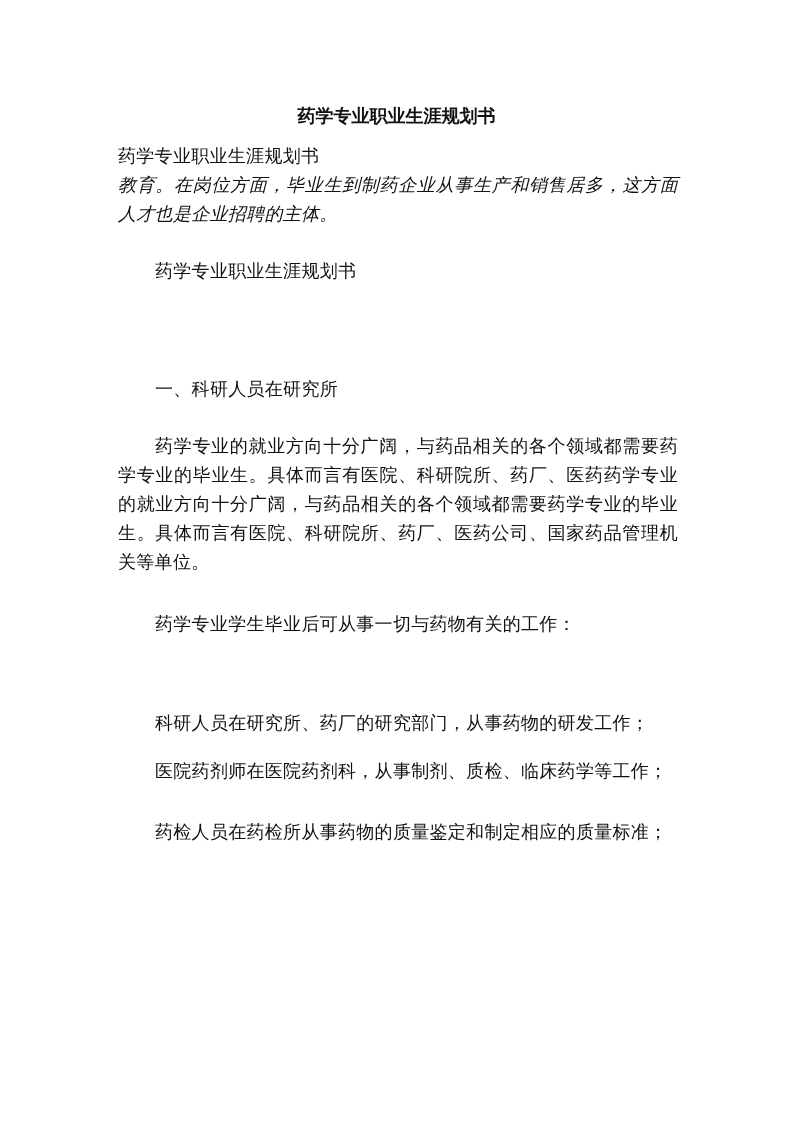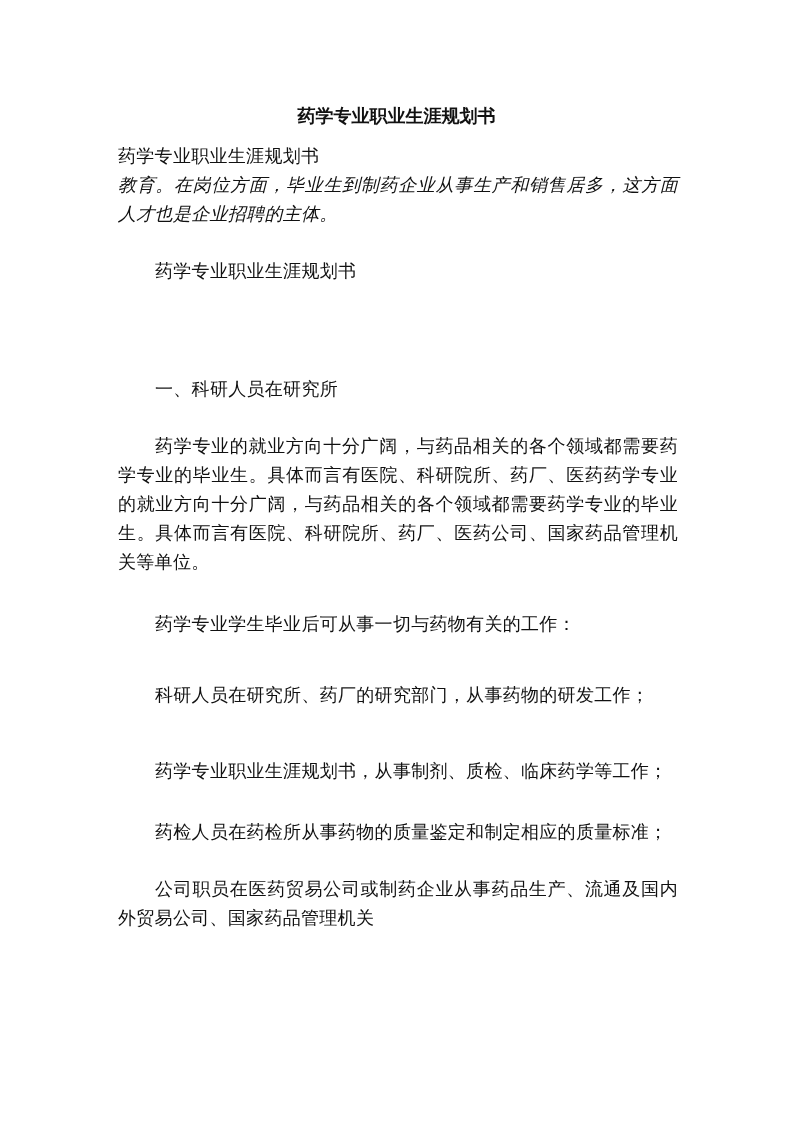--- a/index.html
+++ b/index.html
@@ -17,17 +17,16 @@
 
 <div class="page">
   <div class="title">药学专业职业生涯规划书</div>
 
   <p class="p" style="top:141px;">药学专业职业生涯规划书</p>
   <p class="p" style="top:170px;font-style:italic;">教育。在岗位方面，毕业生到制药企业从事生产和销售居多，这方面人才也是企业招聘的主体。</p>
   <p class="p indent" style="top:256px;">药学专业职业生涯规划书</p>
   <p class="p indent" style="top:374px;">一、科研人员在研究所</p>
   <p class="p indent" style="top:609px;">药学专业学生毕业后可从事一切与药物有关的工作：</p>
   <p class="p indent" style="top:431px;">药学专业的就业方向十分广阔，与药品相关的各个领域都需要药学专业的毕业生。具体而言有医院、科研院所、药厂、医药药学专业的就业方向十分广阔，与药品相关的各个领域都需要药学专业的毕业生。具体而言有医院、科研院所、药厂、医药公司、国家药品管理机关等单位。</p>
-  <p class="p indent" style="top:680px;">科研人员在研究所、药厂的研究部门，从事药物的研发工作；</p>
-  <p class="p indent" style="top:756px;">药学专业职业生涯规划书，从事制剂、质检、临床药学等工作；</p>
+  <p class="p indent" style="top:708px;">科研人员在研究所、药厂的研究部门，从事药物的研发工作；</p>
+  <p class="p indent" style="top:756px;">医院药剂师在医院药剂科，从事制剂、质检、临床药学等工作；</p>
   <p class="p indent" style="top:817px;">药检人员在药检所从事药物的质量鉴定和制定相应的质量标准；</p>
-  <p class="p indent" style="top:874px;">公司职员在医药贸易公司或制药企业从事药品生产、流通及国内外贸易公司、国家药品管理机关</p>
 </div>
 
 </body></html>

